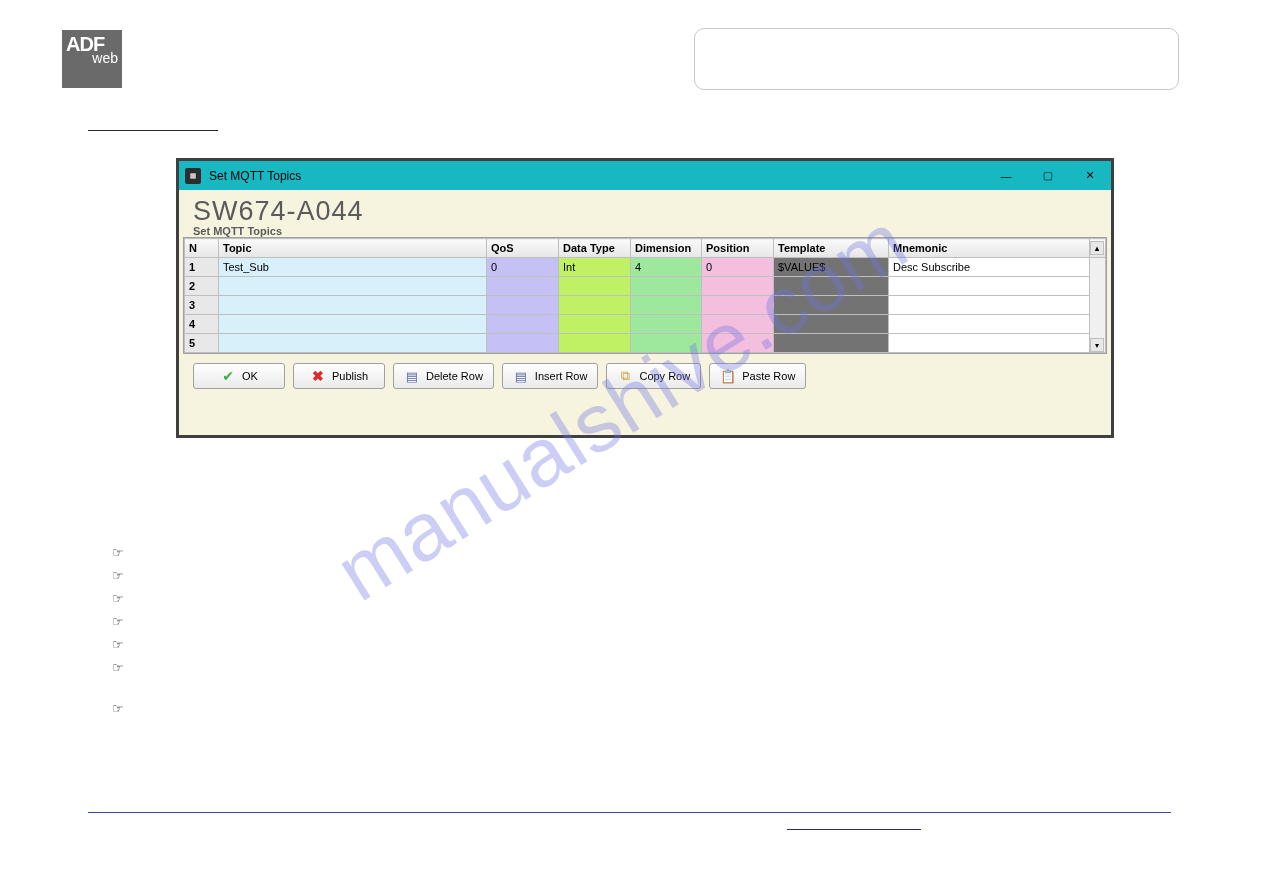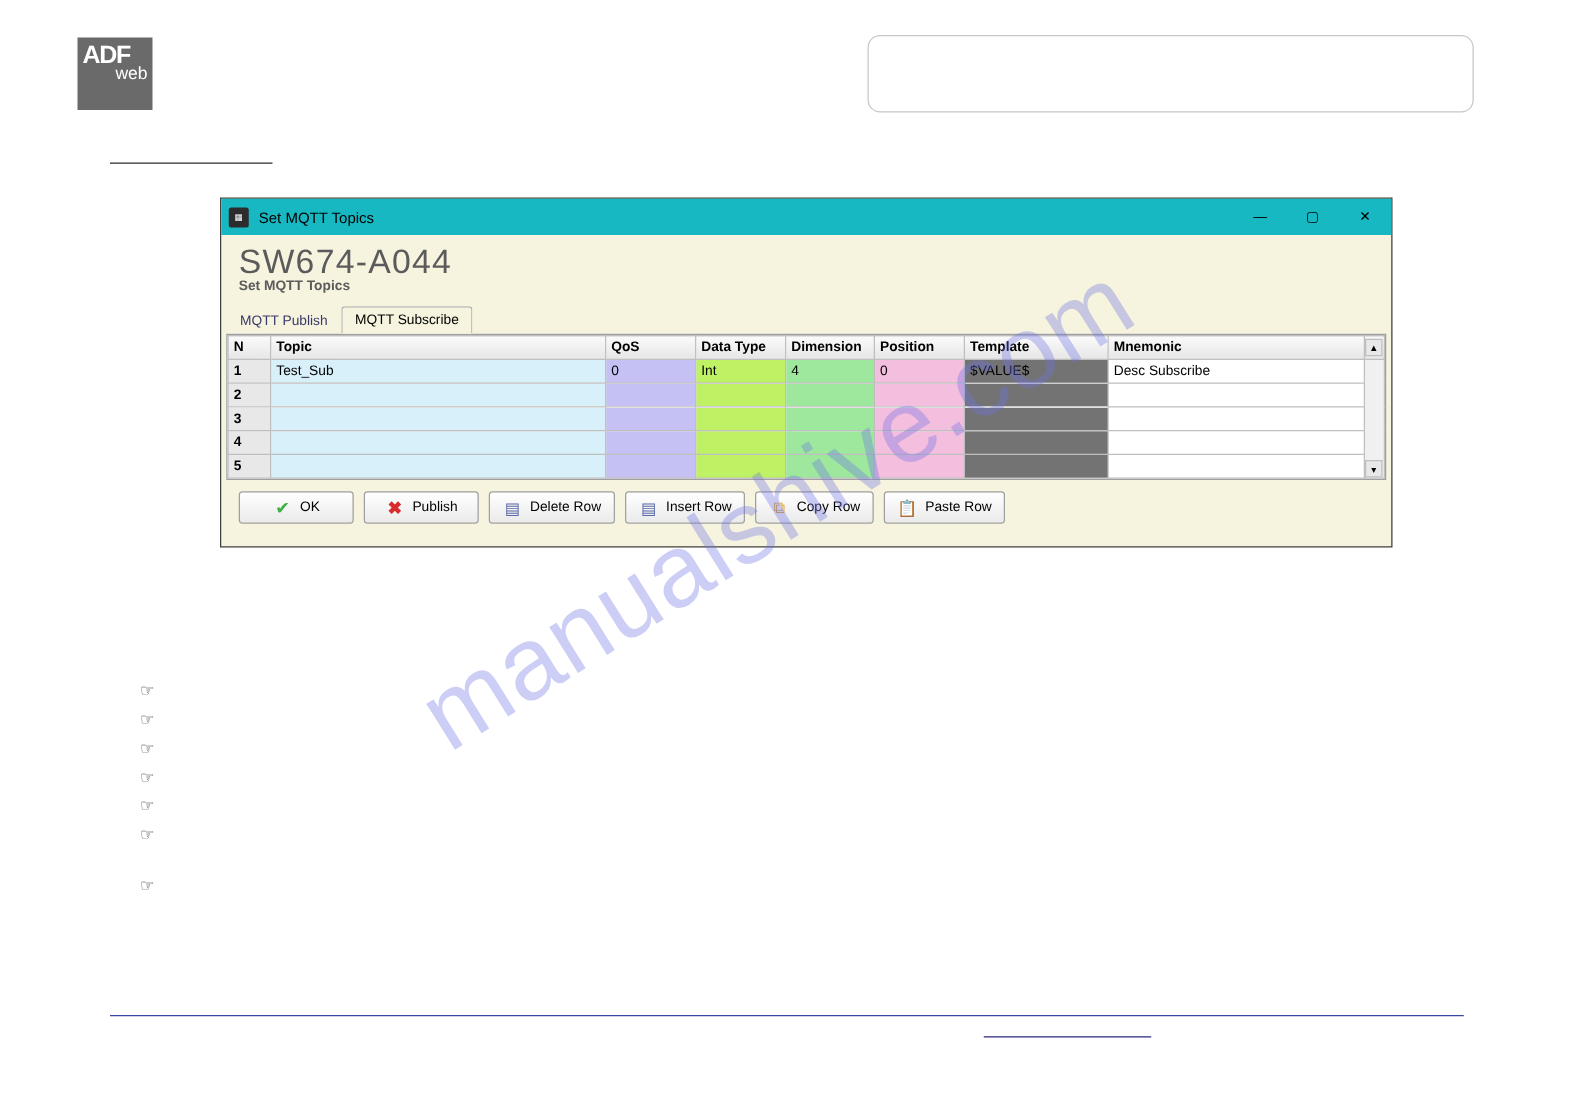--- a/index.html
+++ b/index.html
@@ -60,21 +60,21 @@
     width: 130px;
     border-bottom: 1px solid #2a2a2a;
   }
   
   .win {
     position: absolute;
     left: 176px;
     top: 158px;
     width: 938px;
     height: 280px;
-    border: 1px solid #404040;
+    border: 3px solid #404040;
     background: #f6f3df;
   }
   .titlebar {
     height: 29px;
     background: #17b8c2;
     display: flex;
     align-items: center;
     color: #000;
     font-size: 12px;
     position: relative;
@@ -304,24 +304,20 @@
             <span>✕</span>
           </div>
       </div>
     </div>
 
     <div class="header-area">
       <div class="bigtitle">SW674-A044</div>
       <div class="subtitle">Set MQTT Topics</div>
     </div>
 
-    <div class="tabstrip">
-      <div class="tab"><span>MQTT Publish</span></div>
-      <div class="tab active"><span>MQTT Subscribe</span></div>
-    </div>
 
     <div class="gridwrap">
       <table class="grid">
         <colgroup>
           <col class="col-n">
             <col class="col-topic">
             <col class="col-qos">
             <col class="col-dt">
           <col class="col-dim">
             <col class="col-pos">

